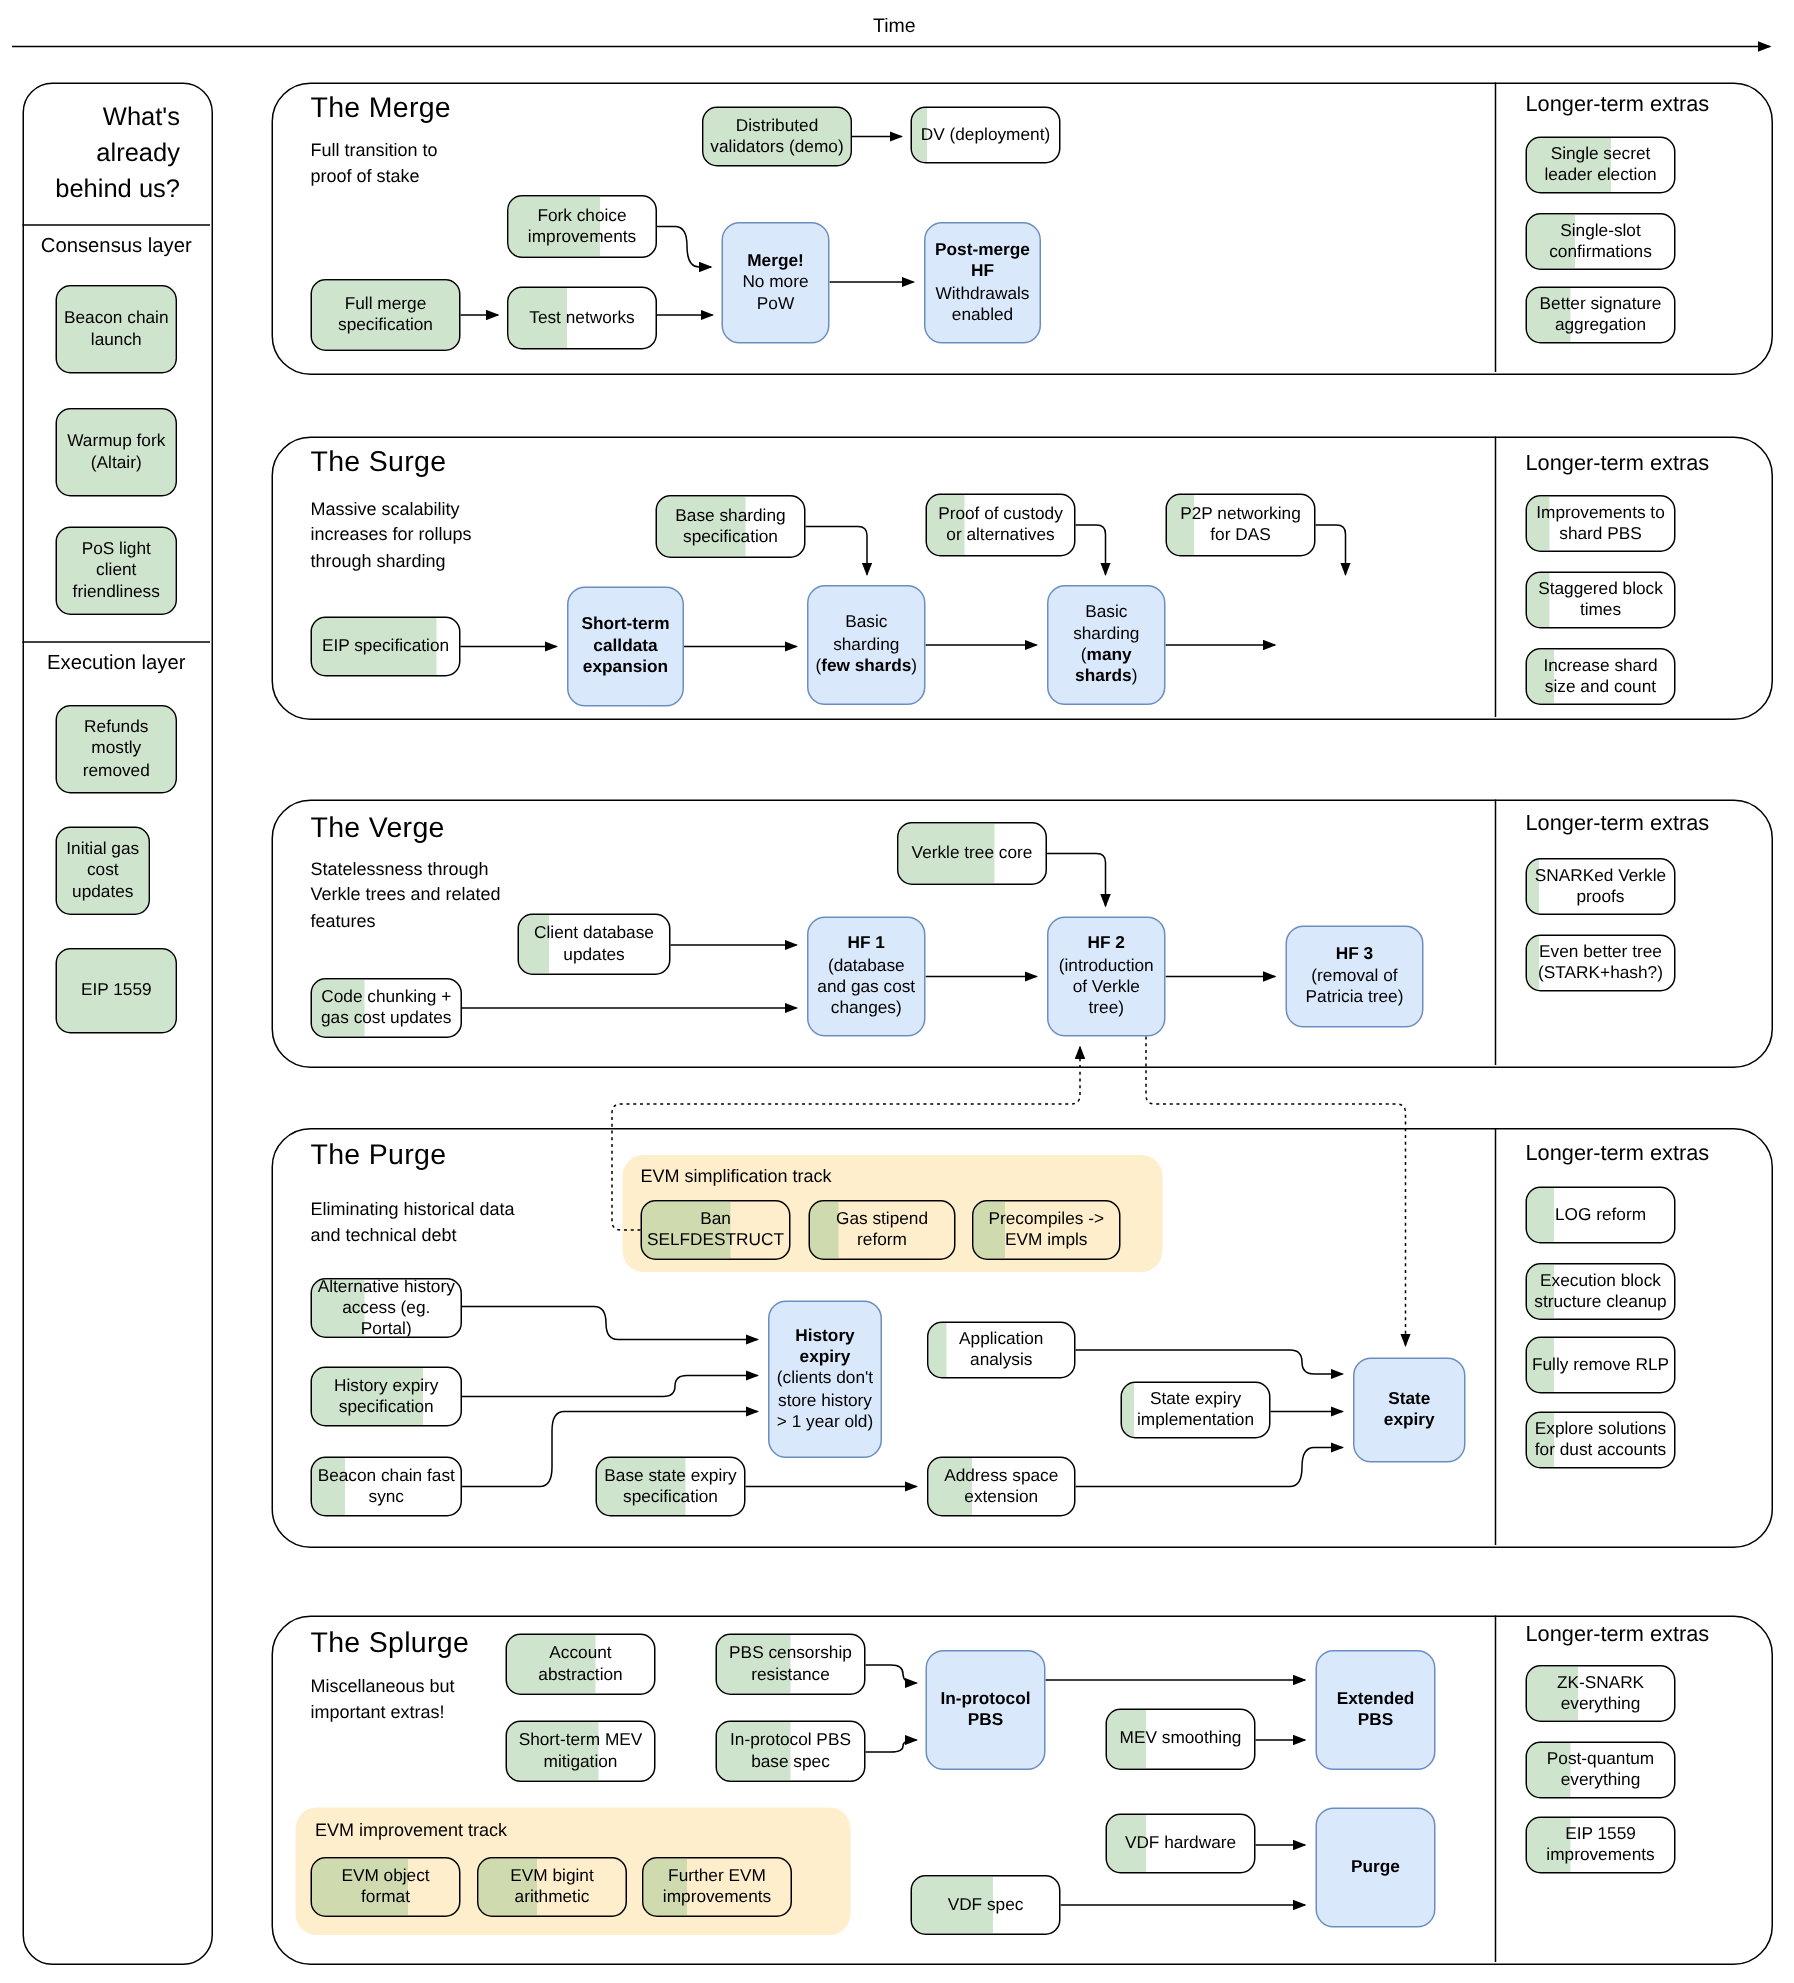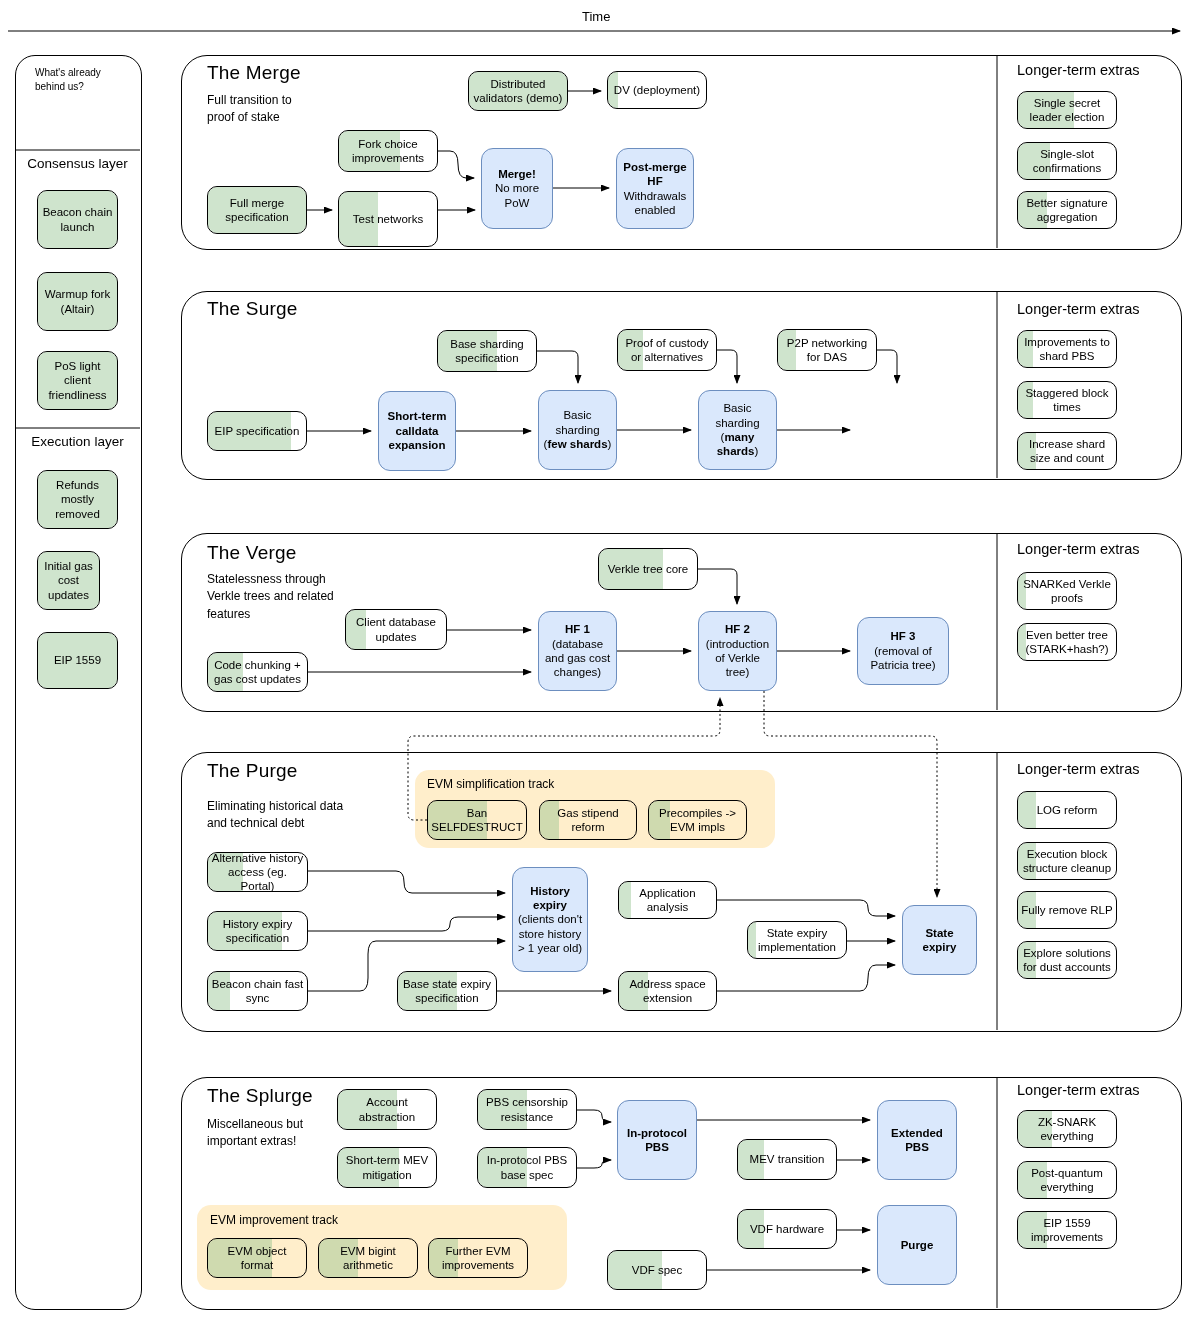--- a/index.html
+++ b/index.html
@@ -4,21 +4,21 @@
 <style>
   html,body{margin:0;padding:0;background:#fff}
   #stage{position:relative;width:1196px;height:1322px;background:#fff;
          font-family:"Liberation Sans",sans-serif;color:#000;overflow:hidden}
   .sec{position:absolute;border:1px solid #000;border-radius:26px;background:#fff}
   .sb{position:absolute;border:1px solid #000;border-radius:20px;background:#fff}
   .time{position:absolute;font-size:13px}
   .title{position:absolute;font-size:19px;letter-spacing:.2px}
   .sub{position:absolute;font-size:12px;line-height:1.45}
   .xh{position:absolute;font-size:14.5px}
-  .sbt{position:absolute;font-size:10px;text-align:left;line-height:1.4}
+  .sbt{position:absolute;font-size:17px;text-align:right;line-height:1.4}
   .sll{position:absolute;font-size:13.5px;text-align:center}
   .task,.extra{position:absolute;border:1px solid #000;border-radius:10px;background:#fff;
     display:flex;align-items:center;justify-content:center;text-align:center;
     font-size:11.5px;line-height:1.22;overflow:hidden;box-sizing:border-box;padding:2px 3px}
   .task.ghost{background:transparent}
   .prog{position:absolute;left:0;top:0;bottom:0;background:rgba(141,190,137,.42)}
   .lbl{position:relative}
   .ms{position:absolute;border:1px solid #6c8ebf;border-radius:12px;background:#dae8fc;
     display:flex;flex-direction:column;align-items:center;justify-content:center;
     text-align:center;font-size:11.5px;line-height:1.25;box-sizing:border-box;padding:3px 4px}
@@ -141,21 +141,21 @@
     <span class="lbl">DV (deployment)</span>
   </div>
   <div class="task" style="left:338px;top:130px;width:100px;height:42px">
     <span class="prog" style="width: 62%;"></span>
     <span class="lbl">Fork choice improvements</span>
   </div>
   <div class="task" style="left:207px;top:186px;width:100px;height:48px">
     <span class="prog" style="width: 100%;"></span>
     <span class="lbl">Full merge specification</span>
   </div>
-  <div class="task" style="left:338px;top:191px;width:100px;height:56px">
+  <div class="task" style="left:338px;top:191px;width:100px;height:42px">
     <span class="prog" style="width: 40%;"></span>
     <span class="lbl">Test networks</span>
   </div>
   <div class="ms" style="left:481px;top:148px;width:72px;height:81px">
     <div></div>
     <div><span></span><b>Merge!</b><span></span></div>
     <div>No more PoW</div>
   </div>
   <div class="ms" style="left:616px;top:148px;width:78px;height:81px">
     <div></div>
@@ -170,20 +170,21 @@
   <div class="extra" style="left:1017px;top:142px;width:100px;height:38px">
     <span class="prog" style="width: 33%;"></span>
     <span class="lbl">Single-slot confirmations</span>
   </div>
   <div class="extra" style="left:1017px;top:191px;width:100px;height:38px">
     <span class="prog" style="width: 30%;"></span>
     <span class="lbl">Better signature aggregation</span>
   </div>
 
   <div class="title" style="left:207px;top:298px">The Surge</div>
+  <div class="sub" style="left:207px;top:331px;width:135px">Massive scalability increases for rollups through sharding</div>
   <div class="task" style="left:207px;top:411px;width:100px;height:40px">
     <span class="prog" style="width: 85%;"></span>
     <span class="lbl">EIP specification</span>
   </div>
   <div class="task" style="left:437px;top:330px;width:100px;height:42px">
     <span class="prog" style="width: 60%;"></span>
     <span class="lbl">Base sharding specification</span>
   </div>
   <div class="task" style="left:617px;top:329px;width:100px;height:42px">
     <span class="prog" style="width: 25%;"></span>
@@ -350,21 +351,21 @@
     <span class="prog" style="width: 50%;"></span>
     <span class="lbl">In-protocol PBS base spec</span>
   </div>
   <div class="ms" style="left:617px;top:1100px;width:80px;height:80px">
     <div></div>
     <div><span></span><b>In-protocol PBS</b><span></span></div>
     <div></div>
   </div>
   <div class="task" style="left:737px;top:1139px;width:100px;height:41px">
     <span class="prog" style="width: 27%;"></span>
-    <span class="lbl">MEV transition</span>
+    <span class="lbl">MEV smoothing</span>
   </div>
   <div class="ms" style="left:877px;top:1100px;width:80px;height:80px">
     <div></div>
     <div><span></span><b>Extended PBS</b><span></span></div>
     <div></div>
   </div>
   <div class="tlabel" style="left:210px;top:1213px">EVM improvement track</div>
   <div class="task ghost" style="left:207px;top:1238px;width:100px;height:40px">
     <span class="prog" style="width: 65%;"></span>
     <span class="lbl">EVM object format</span>

